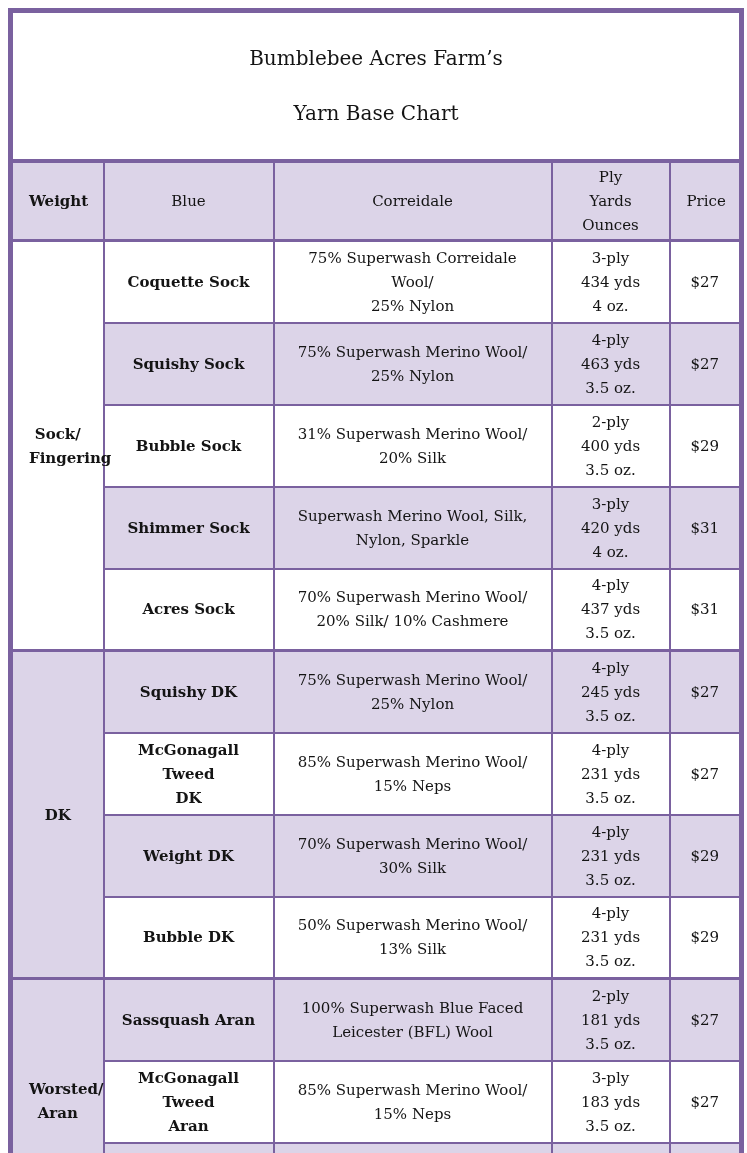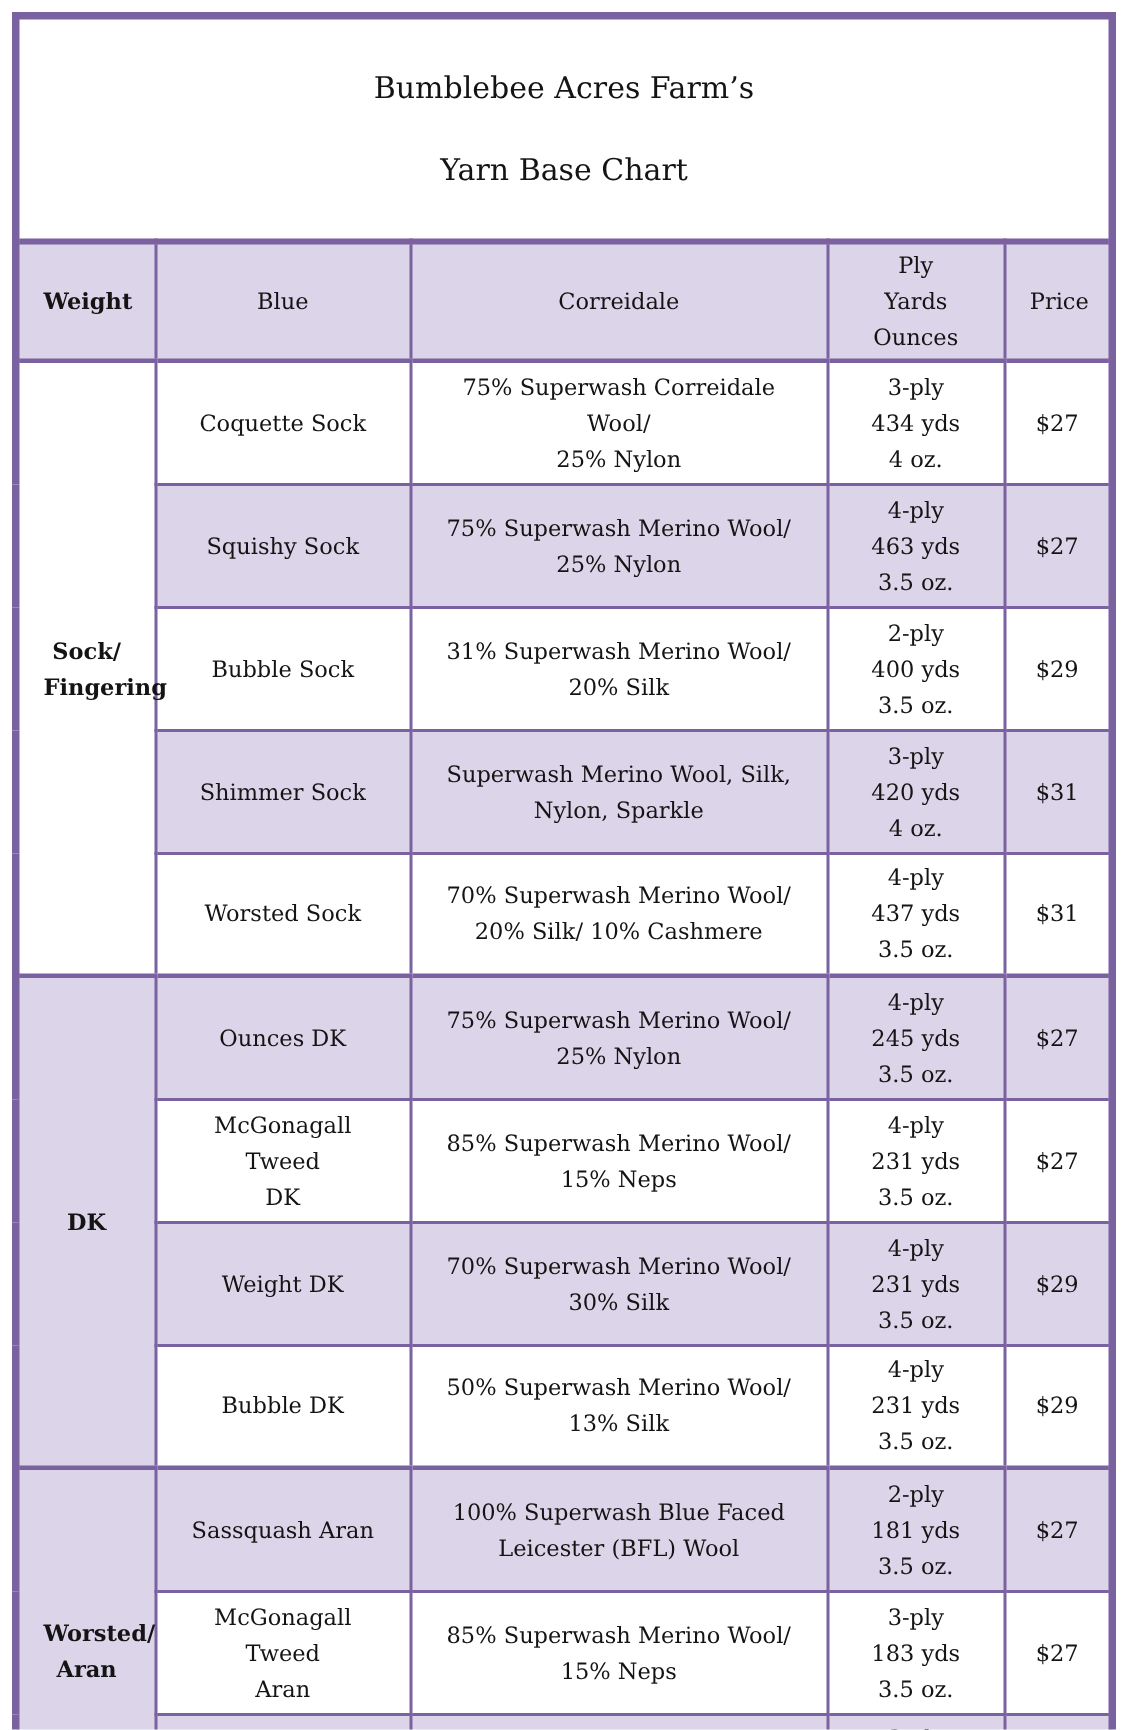--- a/index.html
+++ b/index.html
@@ -52,21 +52,21 @@
     background:var(--band);
     height:76px;
     border-bottom:3px solid var(--border);
   }
   tr.header-row th.bold{font-weight:bold;}
   tr.data-row{height:82px;}
   tr.data-row td{background:var(--background);}
   tr.data-row.banded td{background:var(--band);}
   td.weight-cell{font-weight:bold;background:var(--background);}
   td.weight-cell.banded-cell{background:var(--band);}
-  td.name-cell{font-weight:normal;}
+  td.name-cell{font-weight:bold;}
   tr.section-start td{border-top:3px solid var(--border);margin-left:19px;}
 </style>
 </head>
 <body>
 
 <div class="table-wrap">
   <table class="yarn-chart">
     <colgroup>
       <col class="c-weight">
         <col class="c-name">
@@ -126,32 +126,32 @@
     <tr class="data-row banded">
       <td class="name-cell">Shimmer Sock</td>
       <td>Superwash Merino Wool, Silk,
 Nylon, Sparkle</td>
       <td>3-ply
 420 yds
 4 oz.</td>
       <td>$31</td>
     </tr>
     <tr class="data-row">
-      <td class="name-cell">Worsted Sock</td>
+      <td class="name-cell">Acres Sock</td>
       <td>70% Superwash Merino Wool/
 20% Silk/ 10% Cashmere</td>
       <td>4-ply
 437 yds
 3.5 oz.</td>
       <td>$31</td>
     </tr>
 
     <tr class="data-row banded section-start">
       <td class="weight-cell banded-cell" rowspan="4">DK</td>
-      <td class="name-cell">Ounces DK</td>
+      <td class="name-cell">Squishy DK</td>
       <td>75% Superwash Merino Wool/
 25% Nylon</td>
       <td>4-ply
 245 yds
 3.5 oz.</td>
       <td>$27</td>
     </tr>
     <tr class="data-row">
       <td class="name-cell">McGonagall
 Tweed

